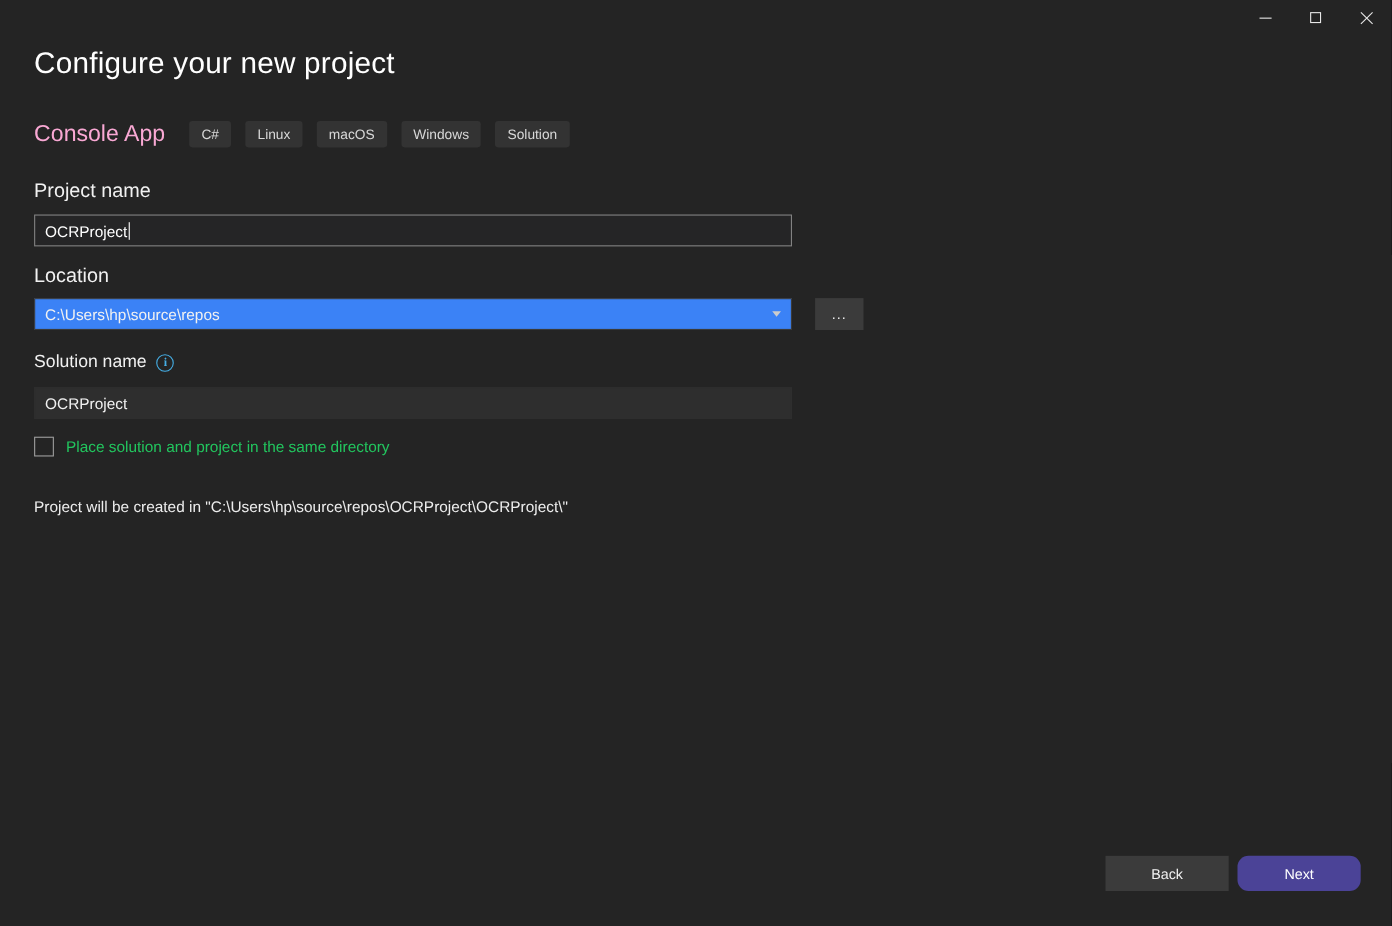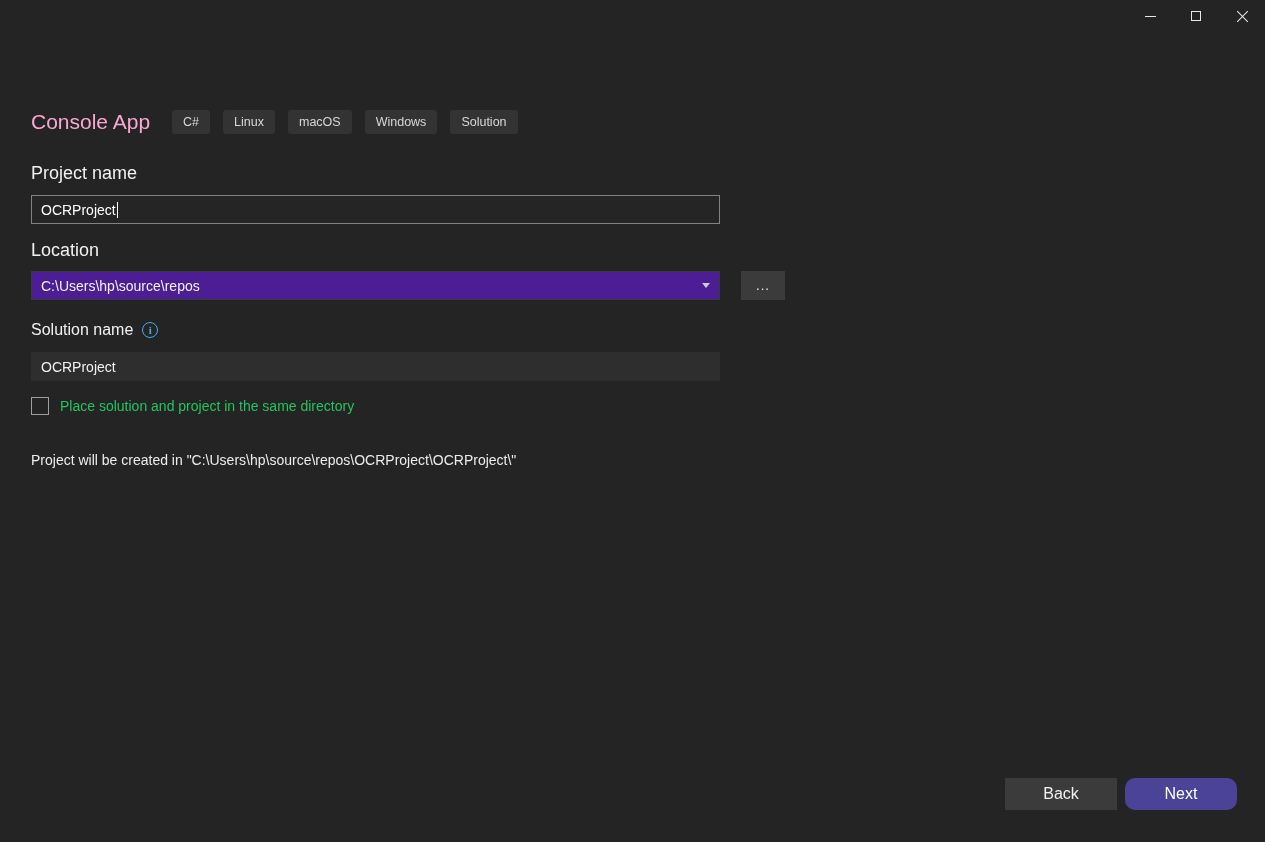--- a/index.html
+++ b/index.html
@@ -77,21 +77,21 @@
     color: #FFFFFF;
   }
   .caret {
     width: 1px; height: 16px; background: #FFFFFF; margin-left: 1px;
     animation: blink 1.1s steps(1) infinite;
   }
   @keyframes blink { 50% { opacity: 0; } }
 
   .field-location {
     top: 271px;
-    background: #4c1d95;
+    background: #3b82f6;
     border: 1px solid #3A3A3A;
     color: #F1F1F1;
   }
   .dropdown-arrow {
     margin-left: auto;
     width: 0; height: 0;
     border-left: 4px solid transparent;
     border-right: 4px solid transparent;
     border-top: 5px solid #CCCCCC;
   }
@@ -135,21 +135,21 @@
   .output-note {
     position: absolute; left: 31px; top: 452px;
     font-size: 14px; color: #EDEDED; white-space: nowrap;
   }
 
   
   .btn {
     position: absolute; top: 778px;
     width: 112px; height: 32px;
     display: flex; align-items: center; justify-content: center;
-    font-size: 16px; cursor: default; border: none;
+    font-size: 13px; cursor: default; border: none;
     font-family: "Liberation Sans", sans-serif;
   }
   .btn-back { left: 1005px; background: #3B3B3B; color: #F1F1F1; }
   .btn-next { left: 1125px; background: #4B4397; color: #FFFFFF; border-radius: 10px; }
 </style>
 </head>
 <body>
 
 <div class="window">
 
@@ -158,20 +158,21 @@
       <span class="min-glyph"></span>
     </div>
     <div class="ctrl-btn">
       <span class="max-glyph"></span>
     </div>
     <div class="ctrl-btn">
       <span class="close-glyph"></span>
     </div>
   </div>
 
+  <div class="page-title">Configure your new project</div>
 
   <div class="type-row">
     <span class="type-name">Console App</span>
     <span class="tag-list">
       <span class="tag">C#</span>
       <span class="tag">Linux</span>
       <span class="tag">macOS</span>
       <span class="tag">Windows</span>
       <span class="tag">Solution</span>
     </span>

